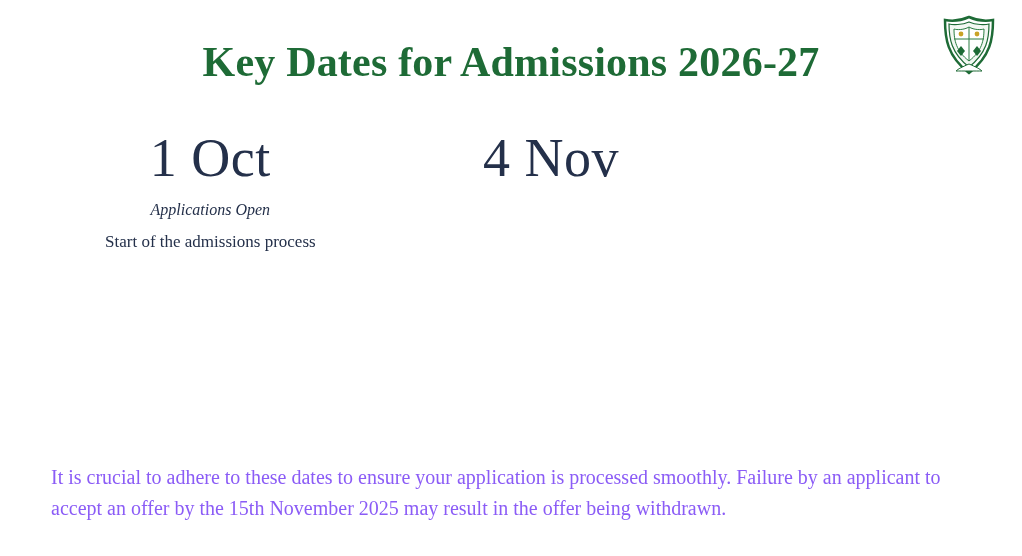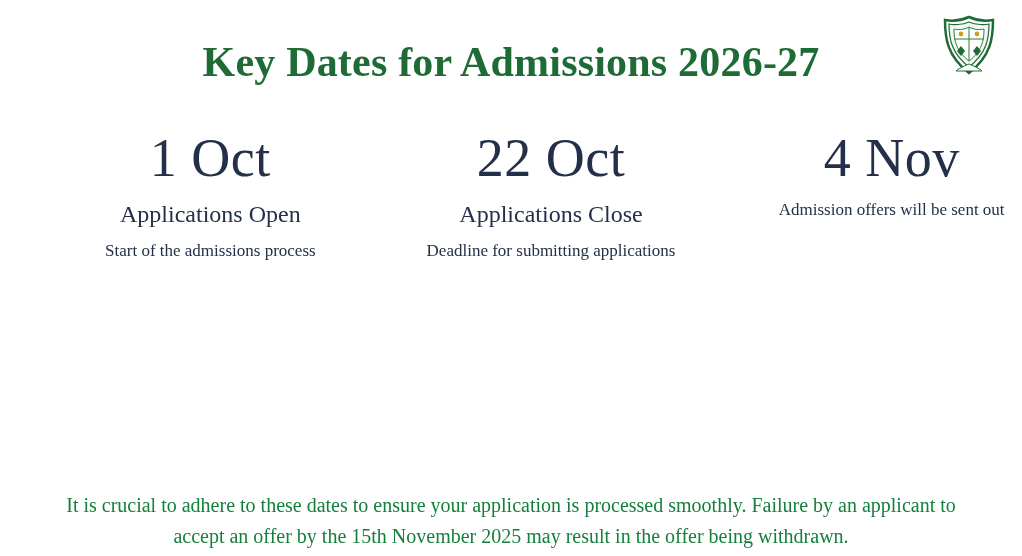--- a/index.html
+++ b/index.html
@@ -66,45 +66,46 @@
   .cell .date {
     font-family: "Liberation Serif", serif;
     font-size: 54px;
     font-weight: normal;
     color: #24304a;
     line-height: 1.1;
     letter-spacing: 0.5px;
   }
   .cell .label {
     font-family: "Liberation Serif", serif;
-    font-size: 24px;
+    font-size: 16px;
     color: #24304a;
     margin-top: 12px;
     line-height: 1.2;
+    font-style: italic;
   }
   .cell .desc {
     font-family: "Liberation Serif", serif;
     font-size: 17px;
     color: #24304a;
     margin-top: 12px;
     line-height: 1.2;
   }
 
   
   .footer {
     position: absolute;
     left: 50%;
     transform: translateX(-50%);
-    bottom: 4px;
+    bottom: 32px;
     width: 920px;
-    text-align: center;
+    text-align: left;
     font-family: "Liberation Serif", serif;
     font-size: 20px;
     line-height: 1.55;
-    color: #15803d;
+    color: #8b5cf6;
   }
 </style>
 </head>
 <body>
 
 <div class="page">
 
   <div class="crest">
     <svg width="62" height="62" viewBox="0 0 62 62" xmlns="http://www.w3.org/2000/svg">
       <path d="M31 3 C40 7, 50 7, 55 6 C55 24, 53 42, 31 59 C9 42, 7 24, 7 6 C12 7, 22 7, 31 3 Z" fill="#ffffff" stroke="#1e6b36" stroke-width="2.5"></path>
@@ -123,29 +124,23 @@
   <div class="title">Key Dates for Admissions 2026-27</div>
 
   <div class="grid">
 
     <div class="cell">
       <div class="date">1 Oct</div>
       <div class="label">Applications Open</div>
       <div class="desc">Start of the admissions process</div>
     </div>
 
-    <div class="cell">
-      <div class="date">22 Oct</div>
-      <div class="label">Applications Close</div>
-      <div class="desc">Deadline for submitting applications</div>
-    </div>
 
     <div class="cell">
       <div class="date">4 Nov</div>
-      <div class="desc">Admission offers will be sent out</div>
     </div>
 
 
   </div>
 
   <div class="footer">It is crucial to adhere to these dates to ensure your application is processed smoothly. Failure by an applicant to accept an offer by the 15th November 2025 may result in the offer being withdrawn.</div>
 
 </div>
 
 </body></html>

